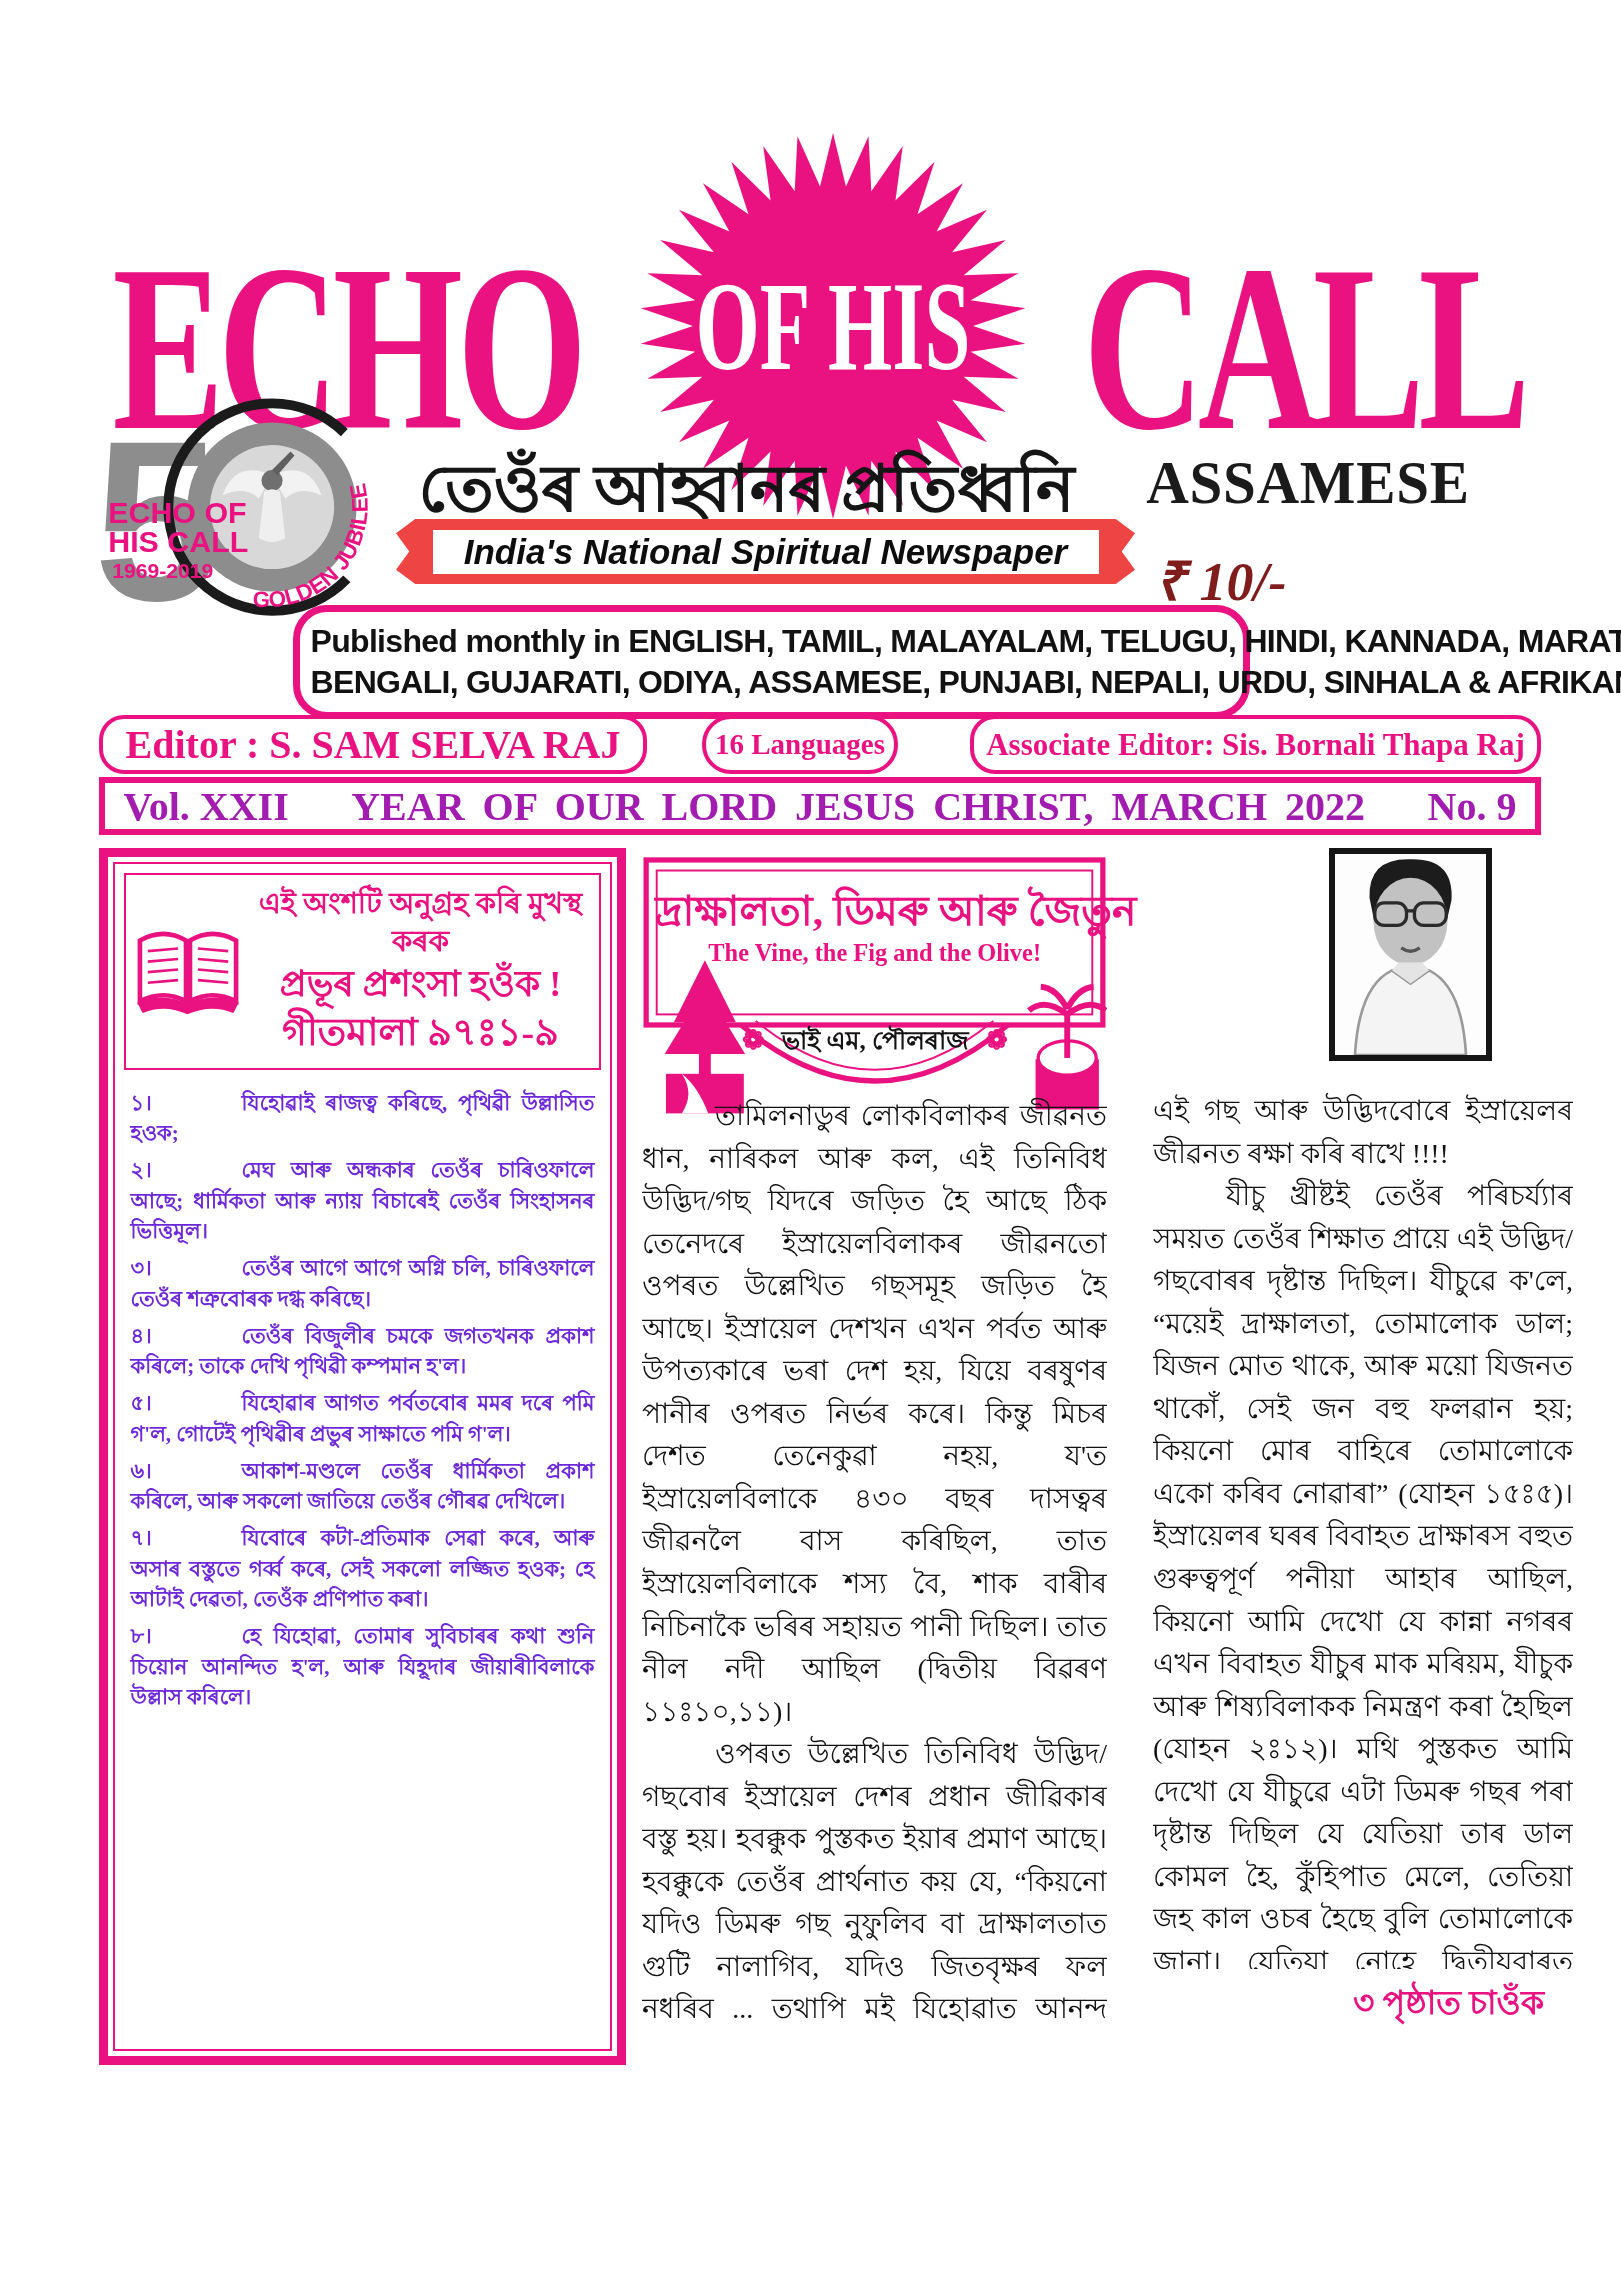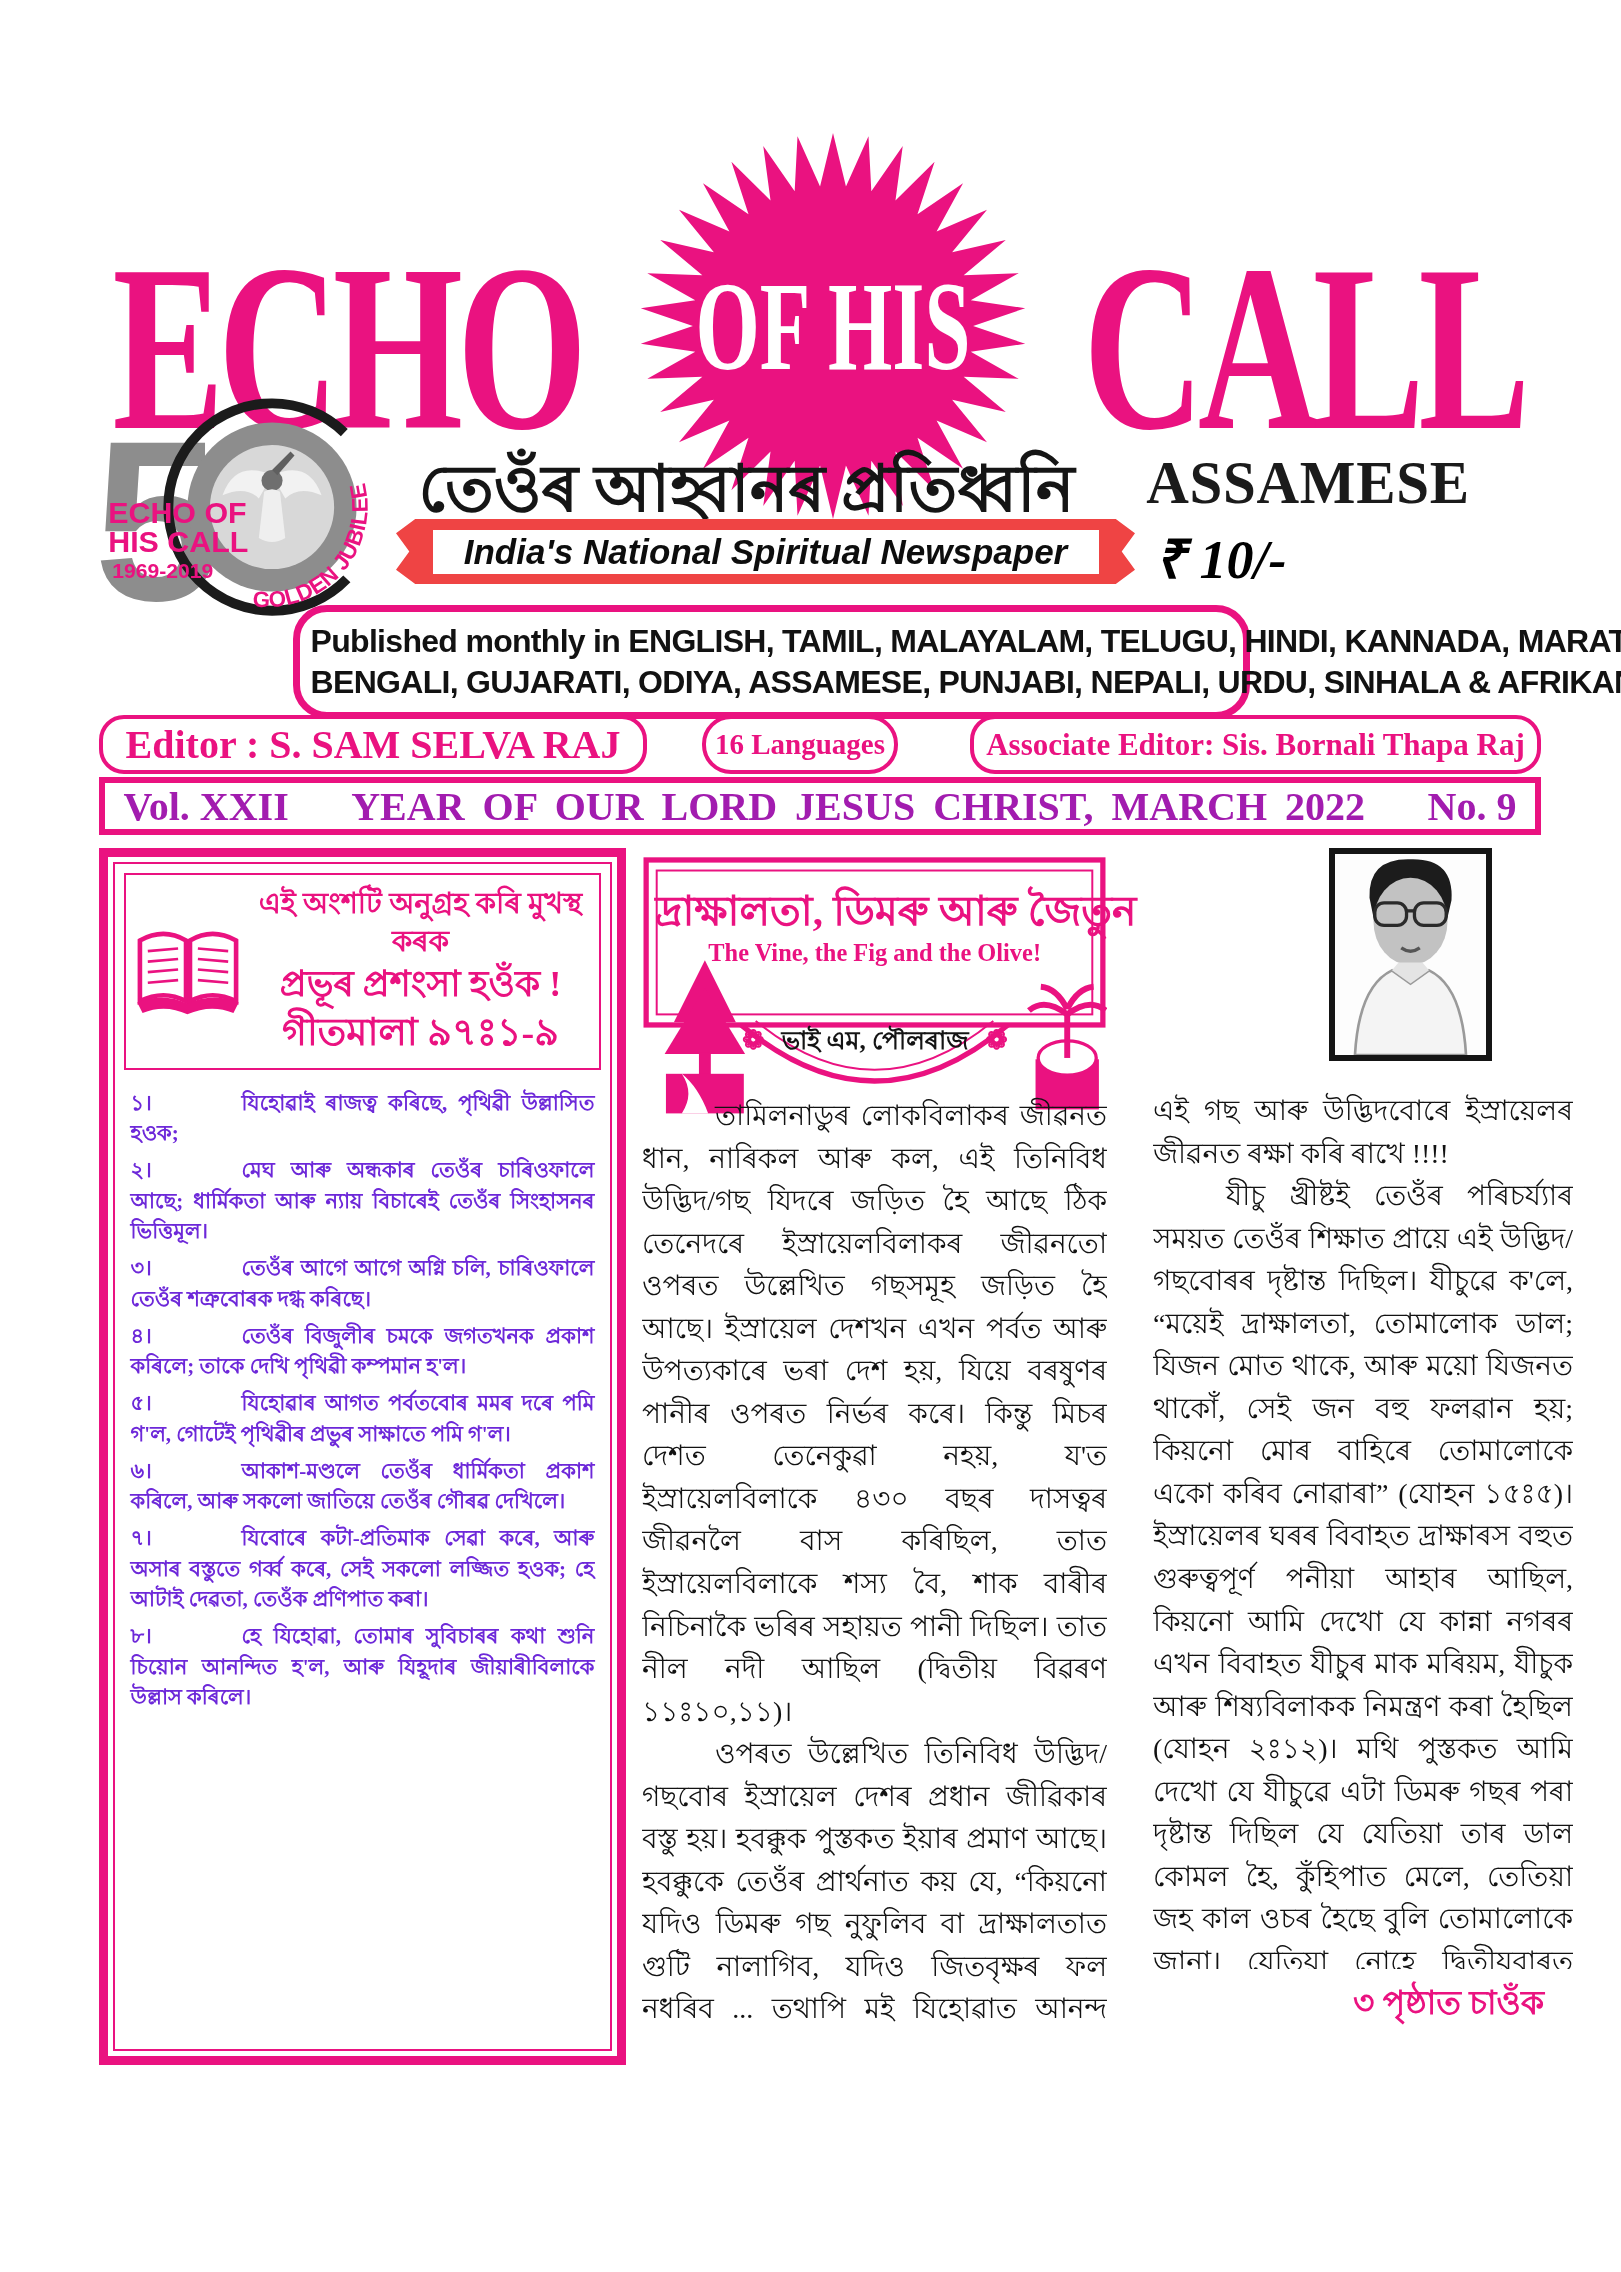--- a/index.html
+++ b/index.html
@@ -30,22 +30,22 @@
     font-size:65px;font-weight:700;color:#151515;line-height:1.05;}
   .edition{left:1077px;top:448px;width:462px;text-align:center;font-size:59px;
     font-weight:700;letter-spacing:0.7px;color:#1b1b1b;transform:scaleY(1.05);}
   .ribbon{left:396px;top:519px;width:739px;height:65px;background:#ef4444;
     clip-path:polygon(2.6% 0,97.4% 0,100% 22%,98.2% 50%,100% 78%,97.4% 100%,2.6% 100%,0 78%,1.8% 50%,0 22%);
     display:flex;align-items:center;justify-content:center;}
   .ribbon-inner{background:#fff;width:calc(100% - 73px);height:44px;display:flex;
     align-items:center;justify-content:center;}
   .ribbon-inner span{font-family:"Liberation Sans",sans-serif;font-weight:700;
     font-style:italic;font-size:35px;color:#0d0d0d;white-space:nowrap;}
-  .price{left:1155px;top:520px;width:198px;font-size:54px;font-weight:700;
-    font-style:italic;color:#000000;white-space:nowrap;}
+  .price{left:1155px;top:542px;width:198px;font-size:54px;font-weight:700;
+    font-style:italic;color:#7f1d1d;white-space:nowrap;}
 
   
   .pubbox{left:293px;top:605px;width:957px;border:7.3px solid #EA1280;
     border-radius:34px;padding:9.2px 10.6px;box-sizing:border-box;text-align:center;}
   .pubbox div{font-family:"Liberation Sans",sans-serif;font-weight:700;
     font-size:32px;line-height:1.28;color:#121212;letter-spacing:-0.7px;white-space:nowrap;}
 
   
   .edbox{position:absolute;top:715px;height:59px;border:4.6px solid #EA1280;
     border-radius:25px;display:flex;align-items:center;justify-content:center;

